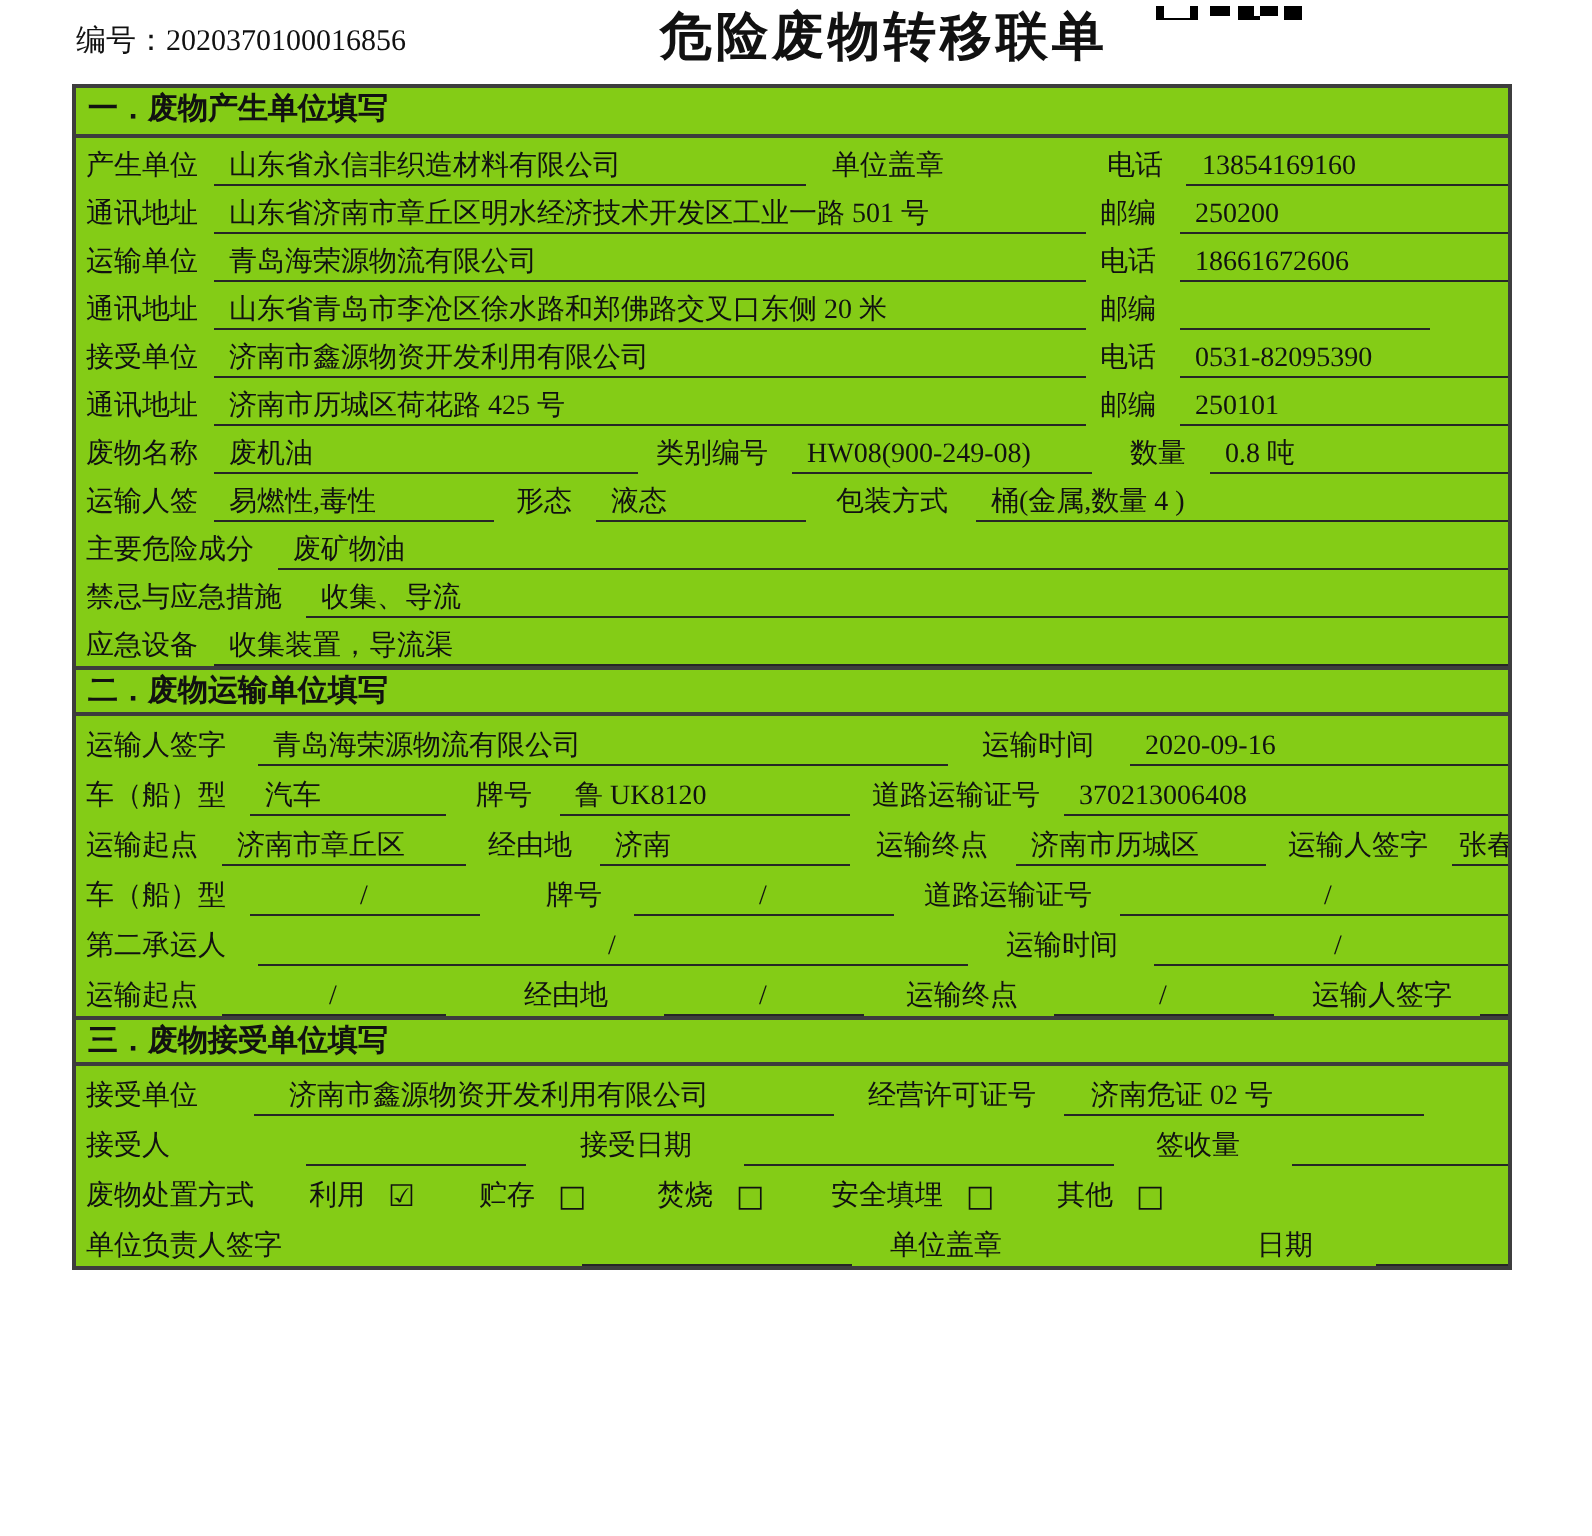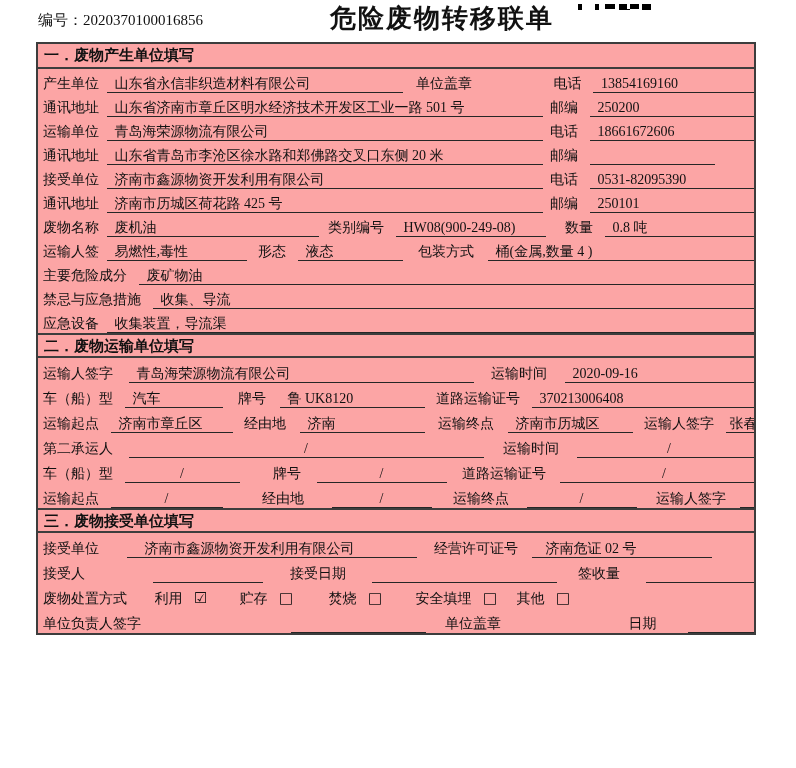--- a/index.html
+++ b/index.html
@@ -3,21 +3,21 @@
 <meta charset="utf-8">
 <style>
   html,body{margin:0;padding:0;background:#fff;}
   .page{position:relative;width:796px;height:768px;background:#ffffff;overflow:hidden;
         font-family:"Liberation Serif","DejaVu Serif",serif;color:#111;}
   .doc-serial{position:absolute;left:38px;top:11px;font-size:15px;white-space:nowrap;}
   .doc-title{position:absolute;left:330px;top:1px;margin:0;font-size:26px;font-weight:bold;
              letter-spacing:2px;white-space:nowrap;}
   .qr{position:absolute;left:578px;top:0;width:74px;height:10px;overflow:hidden;}
   .form{position:absolute;left:36px;top:42px;width:720px;border:2px solid #3d3d3d;
-        background:#fca5a5;box-sizing:border-box;}
+        background:#84cc16;box-sizing:border-box;}
   .sec-h{height:25px;line-height:23px;font-weight:bold;font-size:15px;padding-left:6px;
          border-bottom:2px solid #3d3d3d;box-sizing:border-box;white-space:nowrap;overflow:hidden;}
   .bt{border-top:2px solid #3d3d3d;}
   .notice{height:30px;line-height:30px;font-size:14px;padding-left:6px;
           border-bottom:2px solid #3d3d3d;box-sizing:border-box;white-space:nowrap;overflow:hidden;}
   .row{height:24px;line-height:24px;font-size:14px;padding-left:5px;
        white-space:nowrap;overflow:hidden;}
   .r25{height:25px;line-height:25px;}
   .lbl,.fld,.box{display:inline-block;height:19px;line-height:19px;vertical-align:bottom;
                  box-sizing:border-box;overflow:hidden;}
@@ -154,33 +154,33 @@
       <span class="fld" style="margin-left:8px;width:122px">济南市章丘区</span>
       <span class="lbl" style="margin-left:8px;width:42px">经由地</span>
       <span class="fld" style="margin-left:10px;width:125px">济南</span>
       <span class="lbl" style="margin-left:10px;width:56px">运输终点</span>
       <span class="fld" style="margin-left:10px;width:125px">济南市历城区</span>
       <span class="lbl" style="margin-left:8px;width:70px">运输人签字</span>
       <span class="fld" style="margin-left:8px;width:50px;padding-left:4px">张春雷</span>
     </div>
 
     <div class="row r25">
-      <span class="lbl" style="width:70px">第二承运人</span>
-      <span class="fld c" style="margin-left:12px;width:355px">/</span>
-      <span class="lbl" style="margin-left:16px;width:56px">运输时间</span>
-      <span class="fld c" style="margin-left:14px;width:185px">/</span>
-    </div>
-
-    <div class="row r25">
       <span class="lbl" style="width:70px">车（船）型</span>
       <span class="fld c" style="margin-left:8px;width:115px">/</span>
       <span class="lbl" style="margin-left:30px;width:28px">牌号</span>
       <span class="fld c" style="margin-left:12px;width:130px">/</span>
       <span class="lbl" style="margin-left:12px;width:84px">道路运输证号</span>
       <span class="fld c" style="margin-left:10px;width:209px">/</span>
+    </div>
+
+    <div class="row r25">
+      <span class="lbl" style="width:70px">第二承运人</span>
+      <span class="fld c" style="margin-left:12px;width:355px">/</span>
+      <span class="lbl" style="margin-left:16px;width:56px">运输时间</span>
+      <span class="fld c" style="margin-left:14px;width:185px">/</span>
     </div>
 
     <div class="row r25">
       <span class="lbl" style="width:56px">运输起点</span>
       <span class="fld c" style="margin-left:8px;width:112px">/</span>
       <span class="lbl" style="margin-left:36px;width:42px">经由地</span>
       <span class="fld c" style="margin-left:24px;width:100px">/</span>
       <span class="lbl" style="margin-left:18px;width:56px">运输终点</span>
       <span class="fld c" style="margin-left:14px;width:110px">/</span>
       <span class="lbl" style="margin-left:16px;width:70px">运输人签字</span>
@@ -208,21 +208,21 @@
     <div class="row r25">
       <span class="lbl" style="width:84px">废物处置方式</span>
       <span class="lbl" style="margin-left:24px;width:28px">利用</span>
       <span class="box" style="margin-left:8px">☑</span>
       <span class="lbl" style="margin-left:28px;width:28px">贮存</span>
       <span class="box" style="margin-left:8px">□</span>
       <span class="lbl" style="margin-left:32px;width:28px">焚烧</span>
       <span class="box" style="margin-left:8px">□</span>
       <span class="lbl" style="margin-left:30px;width:56px">安全填埋</span>
       <span class="box" style="margin-left:8px">□</span>
-      <span class="lbl" style="margin-left:16px;width:28px">其他</span>
+      <span class="lbl" style="margin-left:28px;width:28px">其他</span>
       <span class="box" style="margin-left:8px">□</span>
     </div>
 
     <div class="row r25">
       <span class="lbl" style="width:98px">单位负责人签字</span>
       <span class="fld" style="margin-left:146px;width:135px"></span>
       <span class="lbl" style="margin-left:16px;width:56px">单位盖章</span>
       <span class="lbl" style="margin-left:124px;width:28px">日期</span>
       <span class="fld" style="margin-left:28px;width:77px"></span>
     </div>

